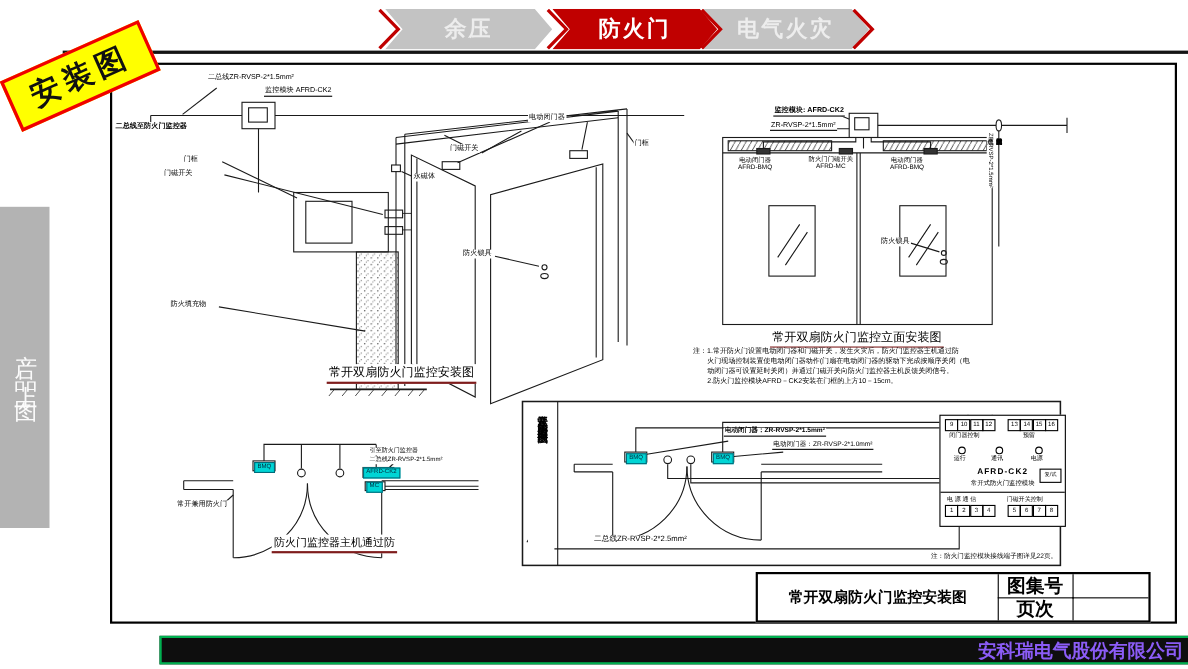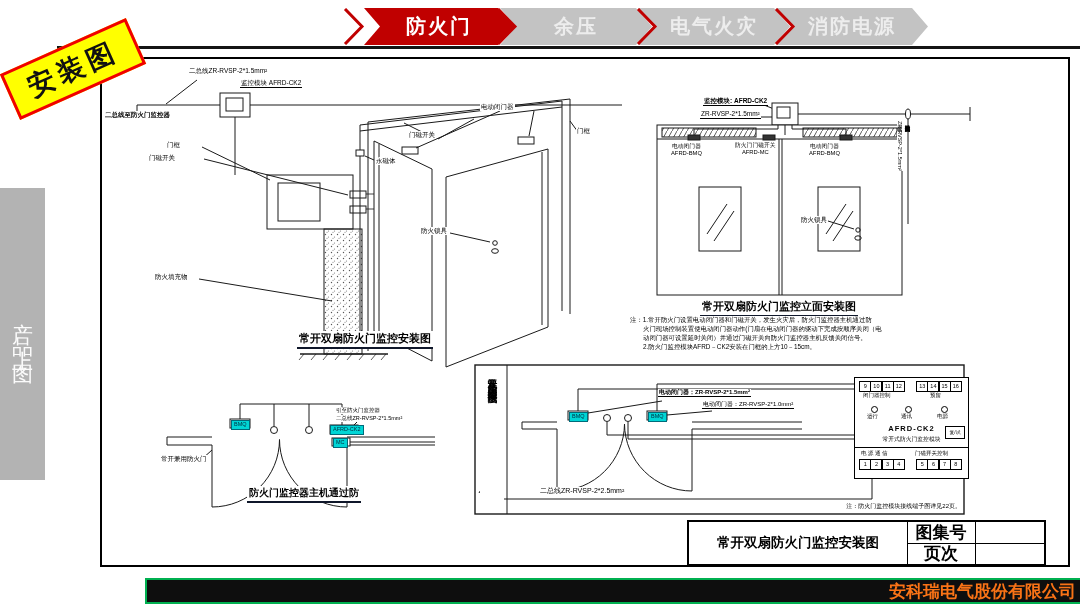--- a/index.html
+++ b/index.html
@@ -31,22 +31,22 @@
 
   
   .frame{position:absolute;left:100px;top:57px;width:966px;height:506px;border:2px solid #000;
          background:#fff}
   .linework{position:absolute;left:0;top:0;width:966px;height:506px}
 
   .lbl{position:absolute;font-size:6.5px;line-height:1.2;background:#fff;white-space:nowrap;
        padding:0 1px;color:#000}
   .lbl-b{font-weight:bold}
   .lbl-u{border-bottom:1px solid #000}
-  .cap{position:absolute;font-weight:bold;font-size:11px;background:#fff;white-space:nowrap;
-       border-bottom:2px solid #0f172a;padding:0 2px 1px;transform:translateX(-50%)}
+  .cap{position:absolute;font-weight:normal;font-size:11px;background:#fff;white-space:nowrap;
+       border-bottom:2px solid #7f1d1d;padding:0 2px 1px;transform:translateX(-50%)}
   .ctr{text-align:center}
   .tag{position:absolute;background:#00d5d5;color:#002c3f;font-size:5.5px;line-height:1.4;
        padding:0 2px;border:1px solid #006b7a;white-space:nowrap}
   .vlbl{writing-mode:vertical-rl;text-orientation:mixed;font-size:5.5px;background:#fff;
         position:absolute;white-space:nowrap}
   .notes{position:absolute;font-size:6.4px;line-height:1.4;background:#fff;width:340px}
   .notes div{white-space:nowrap}
   .notes .ind{padding-left:13px}
   .wiring-vtitle{position:absolute;writing-mode:vertical-rl;text-orientation:upright;
       font-weight:bold;font-size:9.5px;letter-spacing:1.5px;left:378px;top:311px;height:140px;
@@ -75,33 +75,32 @@
       display:flex;align-items:center;justify-content:center}
   .tb-atlas{left:218px;top:0;width:68px;height:21px;border-right:1.5px solid #000;border-bottom:1.5px solid #000}
   .tb-page{left:218px;top:21px;width:68px;height:21px;border-right:1.5px solid #000}
   .tb-val1{left:286px;top:0;width:69px;height:21px;border-bottom:1.5px solid #000}
   .tb-val2{left:286px;top:21px;width:69px;height:21px}
 
   
   .footer{position:absolute;left:145px;top:578px;width:929px;height:22px;background:#0e0e0e;
           border:2px solid #00b050;display:flex;align-items:center;justify-content:flex-end;
           padding-right:8px}
-  .footer span{font-family:"Liberation Serif",serif;font-weight:bold;font-size:17px;color:#f97316}
+  .footer span{font-family:"Liberation Serif",serif;font-weight:bold;font-size:17px;color:#8b5cf6}
 </style>
 </head>
 <body>
 
 <div class="nav">
   <svg class="sep" style="left:-23px" viewBox="0 0 24 37" width="24" height="37">
       <polyline points="4,1 21,18.5 4,36" fill="none" stroke="#c00000" stroke-width="3"></polyline>
     </svg>
+  <div class="tab tab-gray">余压</div>
   <div class="tab tab-active">防火门</div>
-  <div class="tab tab-gray">余压</div>
   <div class="tab tab-gray">电气火灾</div>
-  <div class="tab tab-gray">消防电源</div>
   <svg class="sep" style="left:130px" viewBox="0 0 24 37" width="24" height="37">
       <polyline points="4,1 21,18.5 4,36" fill="none" stroke="#c00000" stroke-width="3"></polyline>
     </svg>
   <svg class="sep" style="left:270px" viewBox="0 0 24 37" width="24" height="37">
       <polyline points="4,1 21,18.5 4,36" fill="none" stroke="#c00000" stroke-width="3"></polyline>
     </svg>
   <svg class="sep" style="left:408px" viewBox="0 0 24 37" width="24" height="37">
       <polyline points="4,1 21,18.5 4,36" fill="none" stroke="#c00000" stroke-width="3"></polyline>
     </svg>
 </div>

